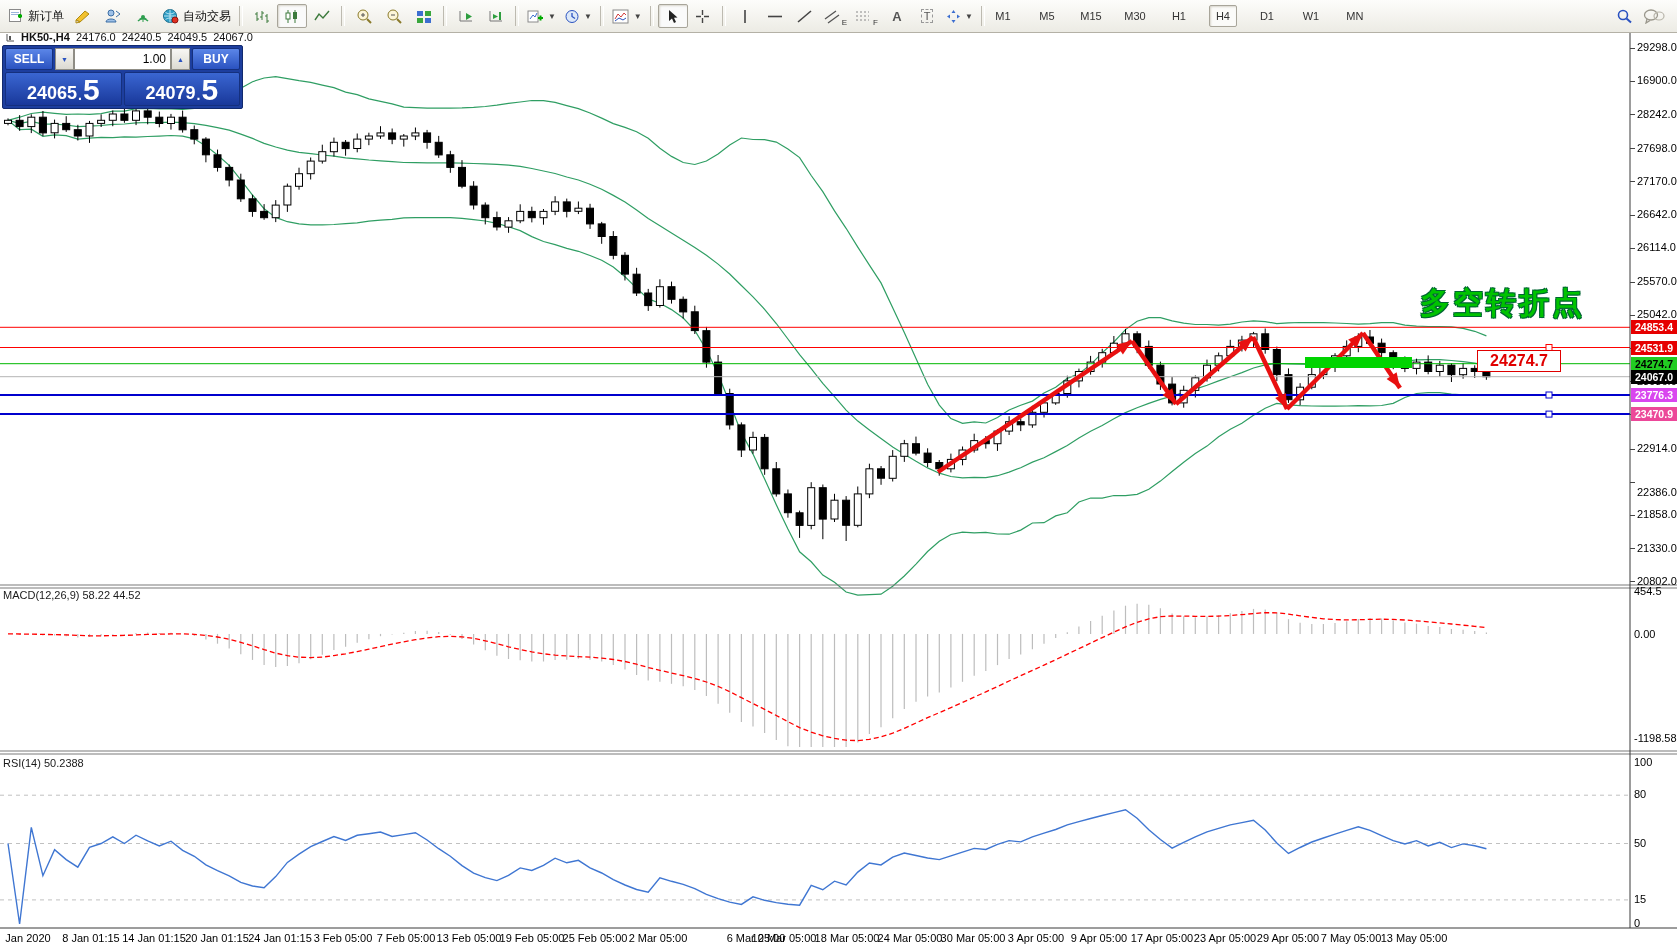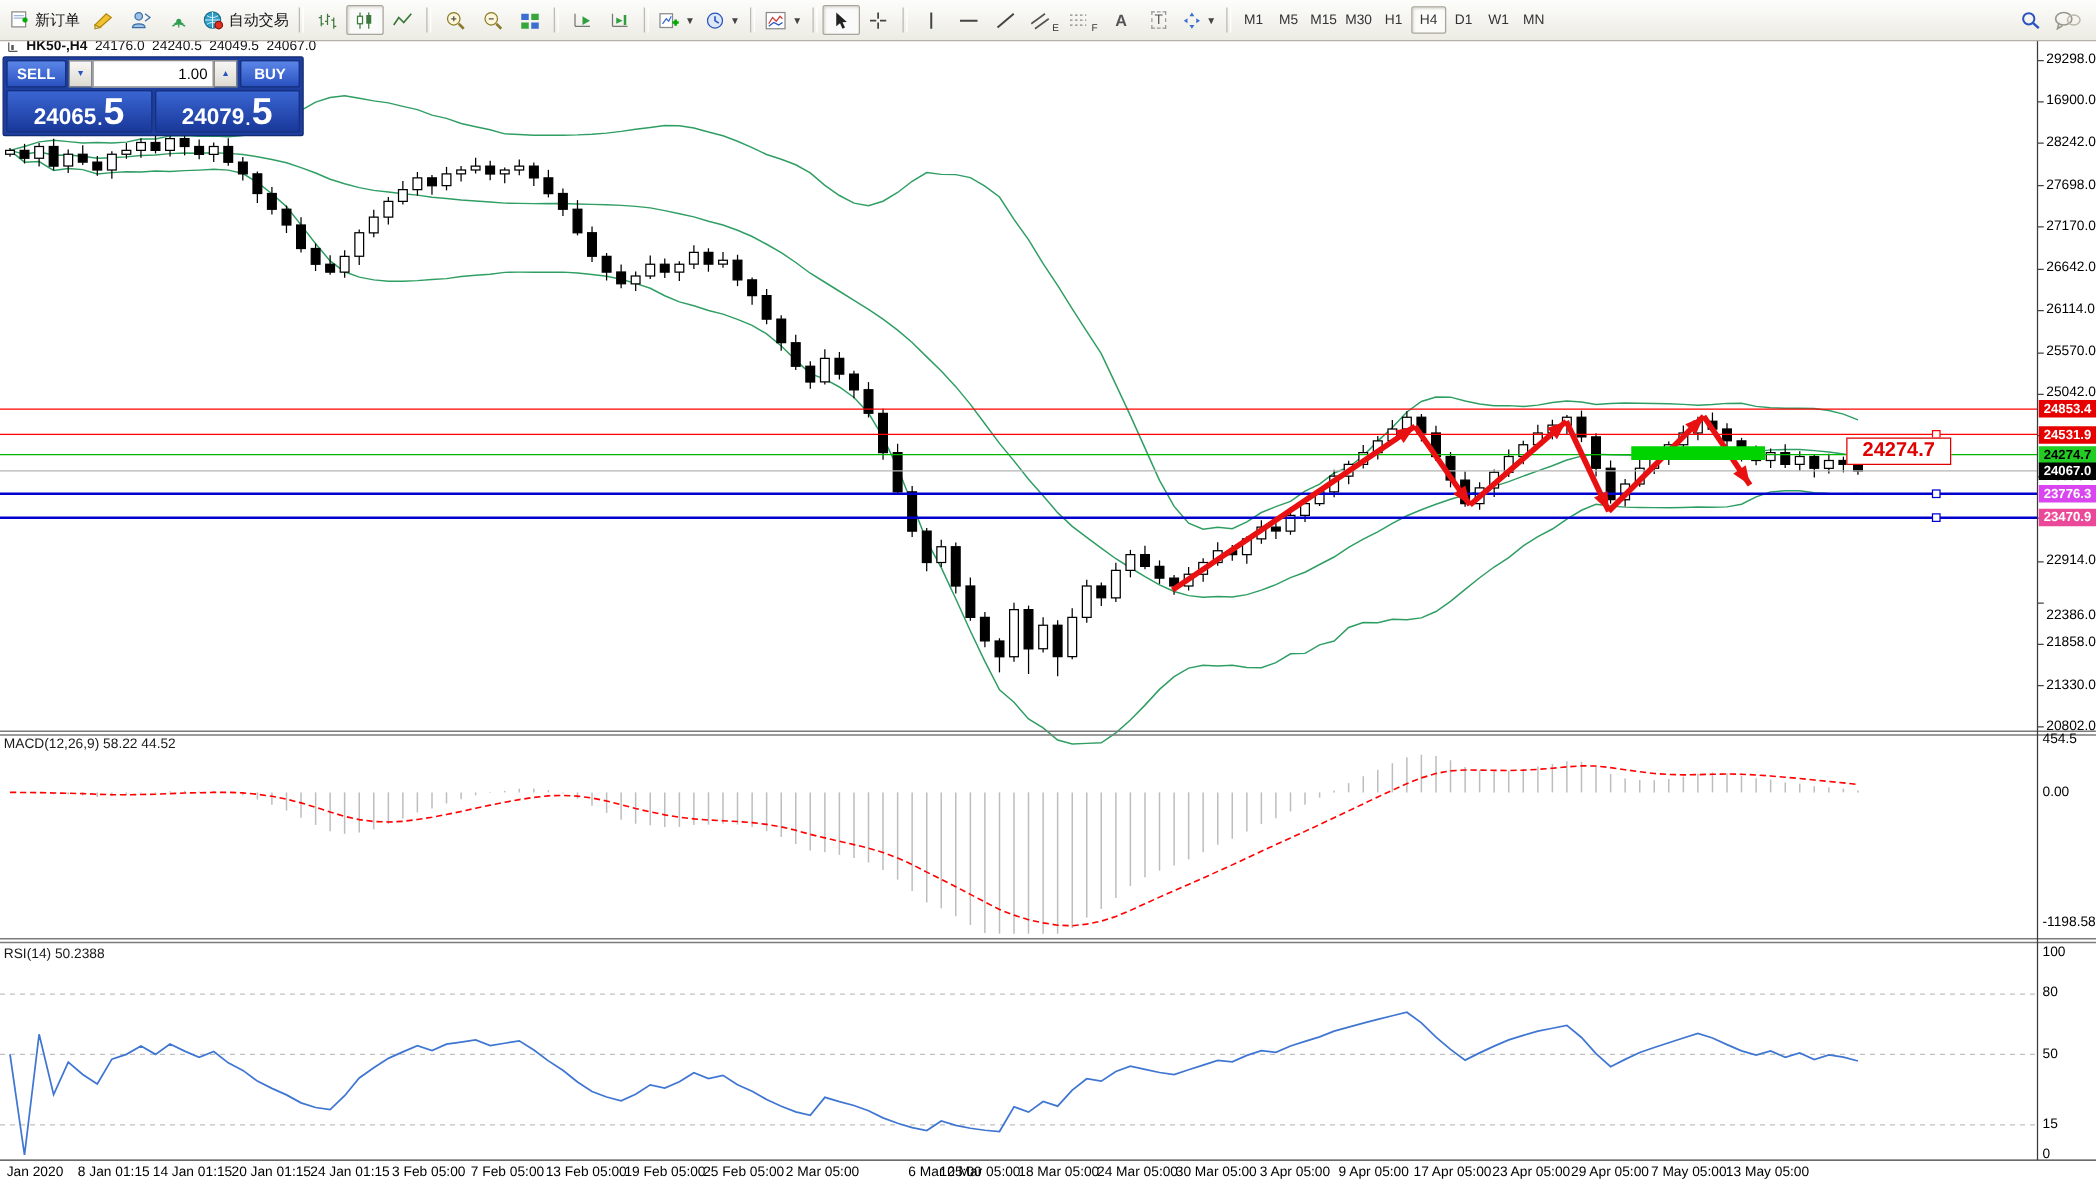--- a/index.html
+++ b/index.html
@@ -230,21 +230,21 @@
     <div class="tbtn">
       <span style="font-size:11px;color:#555;border:1px dashed #999;padding:0 2px">T</span>
     </div>
     <div class="tbtn">
       <svg width="15" height="15">
           <path d="M7.5 1l2 3h-4zM7.5 14l-2-3h4zM1 7.5l3-2v4zM14 7.5l-3 2v-4z" fill="#3c6ed0"></path>
         </svg>
       <span class="caret">▼</span>
     </div>
     <div class="tsep"></div>
-    <div id="tf-group" style="display:flex;gap:0;">
+    <div id="tf-group" style="display:flex;gap:16px;">
         <div class="tf-btn">M1</div>
         <div class="tf-btn">M5</div>
         <div class="tf-btn">M15</div>
         <div class="tf-btn">M30</div>
         <div class="tf-btn">H1</div>
         <div class="tf-btn active">H4</div>
         <div class="tf-btn">D1</div>
         <div class="tf-btn">W1</div>
         <div class="tf-btn">MN</div>
       </div>
@@ -724,20 +724,21 @@
         <span class="big">5</span>
       </div>
       <div class="tp-price">
         <span class="main">24079</span>
         <span class="dot">.</span>
         <span class="big">5</span>
       </div>
     </div>
   </div>
 
+  <div id="turn-text">多空转折点</div>
   <div id="price-tag">24274.7</div>
 
   <div class="pane-label" style="top:589px">
     <span>MACD(12,26,9)</span> <b>58.22</b> <b>44.52</b>
   </div>
   <div class="pane-label" style="top:757px">
     <span>RSI(14)</span> <b>50.2388</b>
   </div>
 
   <div id="price-axis">

